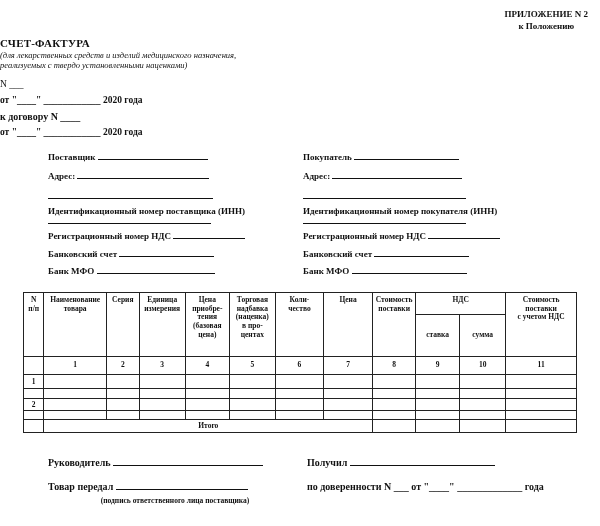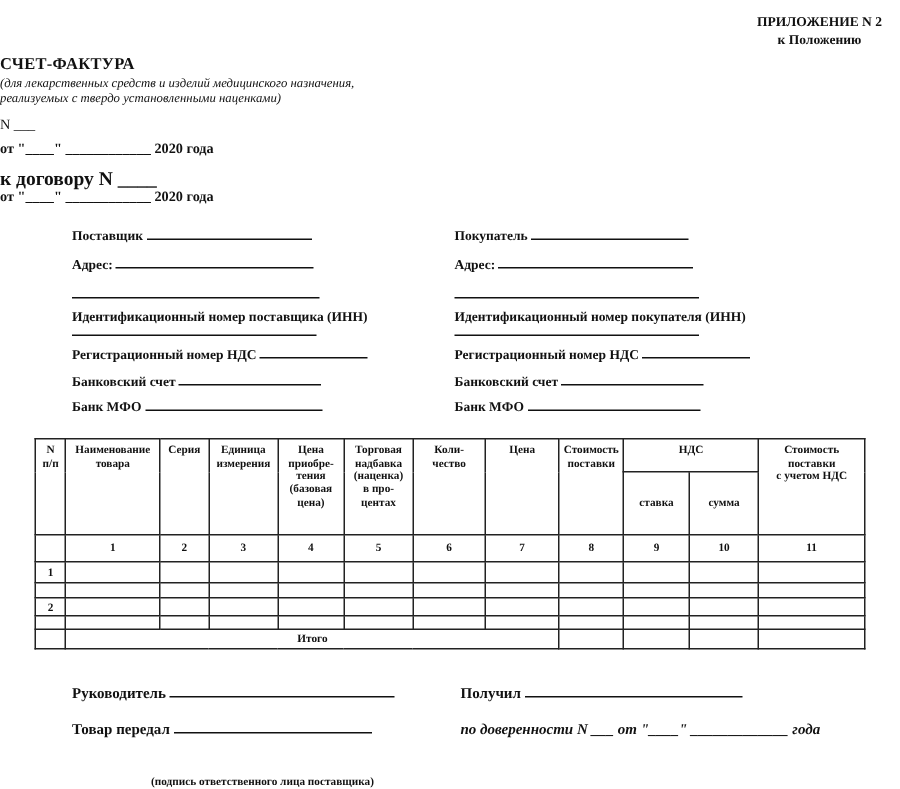--- a/index.html
+++ b/index.html
@@ -13,21 +13,21 @@
   .appendix {
     top:8px; right:12px; text-align:center;
     font-weight:bold; font-size:9px; line-height:1.35;
   }
   .centerline { left:0; width:100%; text-align:left; }
   .title { top:37px; font-weight:bold; font-size:11px; letter-spacing:.2px; }
   .sub1 { top:50px; font-style:italic; font-size:8.5px; }
   .sub2 { top:60px; font-style:italic; font-size:8.5px; }
   .numline { top:79px; font-weight:normal; font-size:9.5px; }
   .dateline1 { top:95px; font-weight:bold; font-size:9.5px; }
-  .contractline { top:111px; font-weight:bold; font-size:13px; }
+  .contractline { top:111px; font-weight:bold; font-size:10px; }
   .dateline2 { top:127px; font-weight:bold; font-size:9.5px; }
 
   .party { top:150px; width:225px; font-size:9px; font-weight:bold; }
   .party-left { left:48px; }
   .party-right { left:303px; }
   .party .row { position:absolute; left:0; white-space:nowrap; }
   .bl { display:inline-block; height:8px; border-bottom:1px solid #111; }
 
   table.inv {
     position:absolute; top:292px; left:23px;
@@ -268,14 +268,14 @@
   <span class="bl" style="width:150px;"></span>
 </div>
 <div class="abs foot" style="top:457px; left:307px;">
   <span>Получил</span>
   <span class="bl" style="width:145px;"></span>
 </div>
 <div class="abs foot" style="top:481px; left:48px;">
   <span>Товар передал</span>
   <span class="bl" style="width:132px;"></span>
 </div>
-<div class="abs caption" style="top:516px; left:95px; width:160px;">(подпись ответственного лица поставщика)</div>
-<div class="abs foot" style="top:481px; left:307px;font-style:italic;">по доверенности N ___ от "____" _____________ года</div>
+<div class="abs caption" style="top:496px; left:95px; width:160px;">(подпись ответственного лица поставщика)</div>
+<div class="abs foot" style="top:481px; left:307px;">по доверенности N ___ от "____" _____________ года</div>
 
 </body></html>

